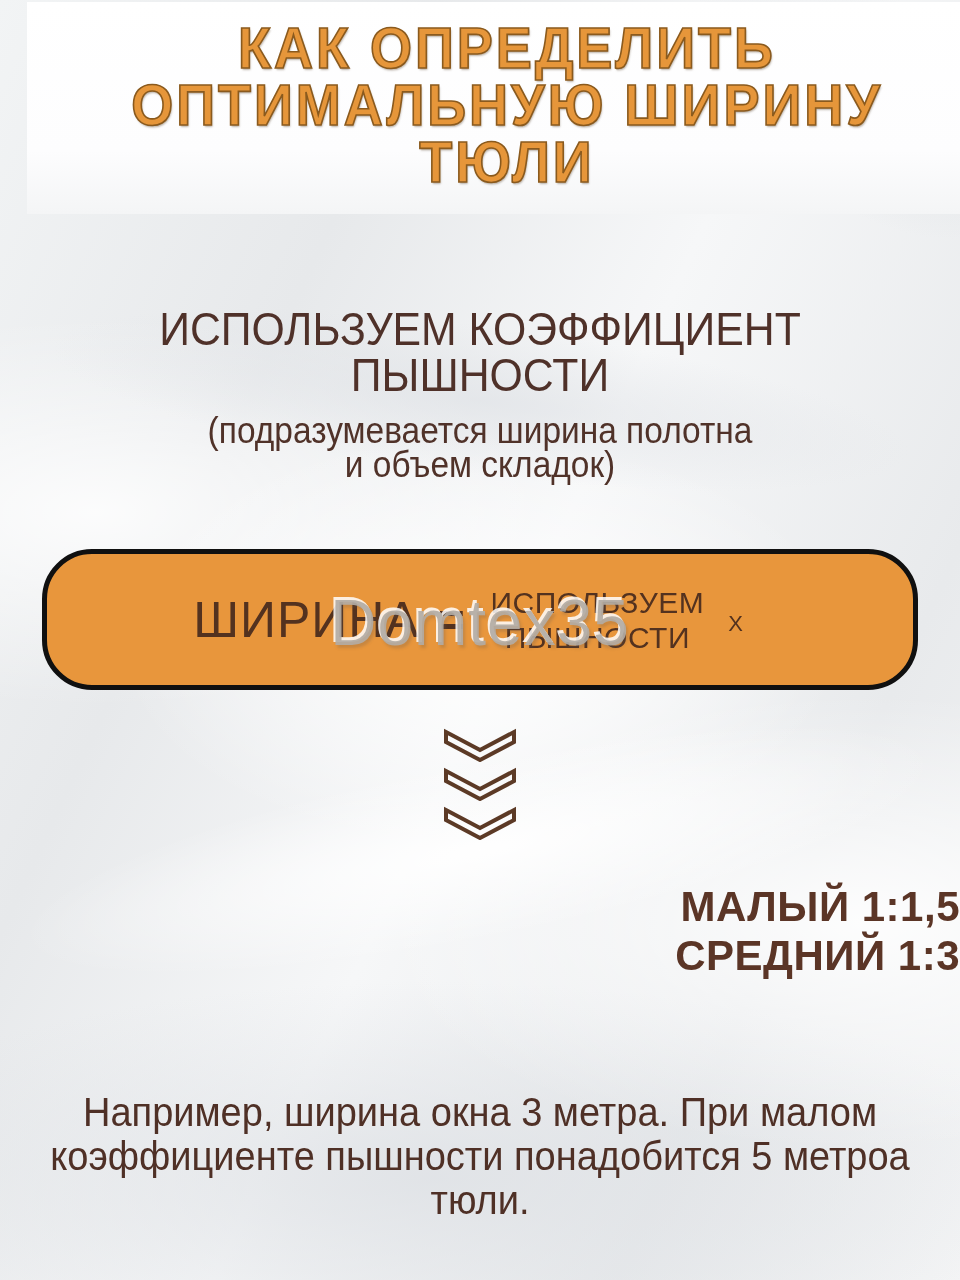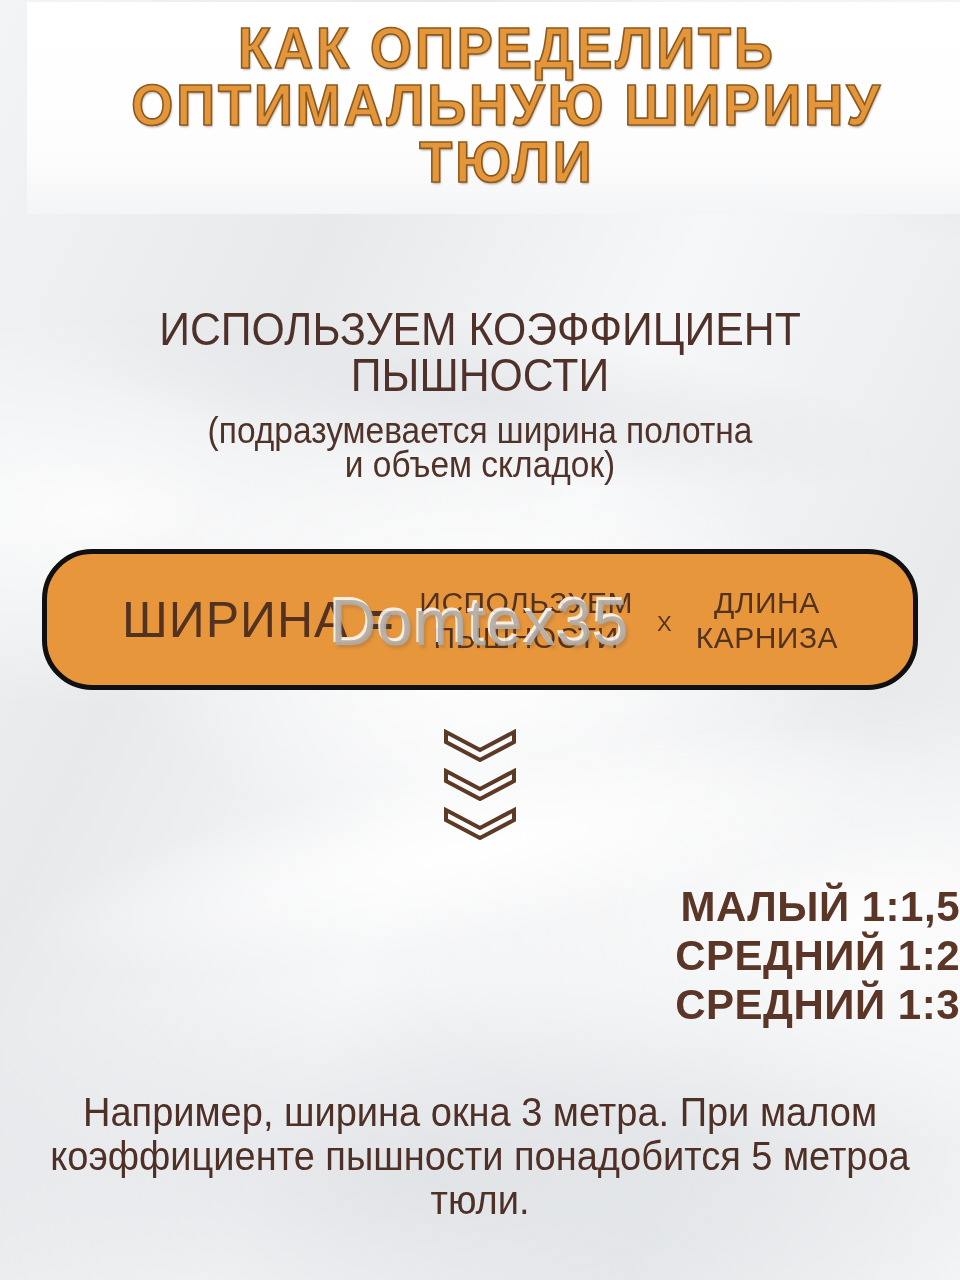--- a/index.html
+++ b/index.html
@@ -134,43 +134,38 @@
 
     <div class="formula-box">
       <div class="formula-row">
         <span class="f-width">ШИРИНА</span>
         <span class="f-equals">=</span>
         <span class="f-col">
           <span>ИСПОЛЬЗУЕМ</span>
           <span>ПЫШНОСТИ</span>
         </span>
         <span class="f-mult">Х</span>
-        <span class="f-col">
-          <span>ДЛИНА</span>
-          <span>КАРНИЗА</span>
-        </span>
       </div>
       <div class="watermark">Domtex35</div>
     </div>
 
     <div class="chevrons">
       <svg class="chevron-svg" width="76" height="34" viewBox="0 0 76 34">
         <path d="M4 4 L38 22 L72 4 L72 14 L38 32 L4 14 Z" fill="none" stroke="#5c3a26" stroke-width="4" stroke-linejoin="miter"></path>
       </svg>
       <svg class="chevron-svg" width="76" height="34" viewBox="0 0 76 34">
         <path d="M4 4 L38 22 L72 4 L72 14 L38 32 L4 14 Z" fill="none" stroke="#5c3a26" stroke-width="4" stroke-linejoin="miter"></path>
       </svg>
       <svg class="chevron-svg" width="76" height="34" viewBox="0 0 76 34">
         <path d="M4 4 L38 22 L72 4 L72 14 L38 32 L4 14 Z" fill="none" stroke="#5c3a26" stroke-width="4" stroke-linejoin="miter"></path>
       </svg>
     </div>
 
     <div class="coefficients">
       <div>МАЛЫЙ 1:1,5</div>
-      <div>СРЕДНИЙ 1:2</div>
       <div>СРЕДНИЙ 1:3</div>
     </div>
 
     <div class="example">
       <div>Например, ширина окна 3 метра. При малом</div>
       <div>коэффициенте пышности понадобится 5 метроа</div>
       <div>тюли.</div>
     </div>
 
   </div>

